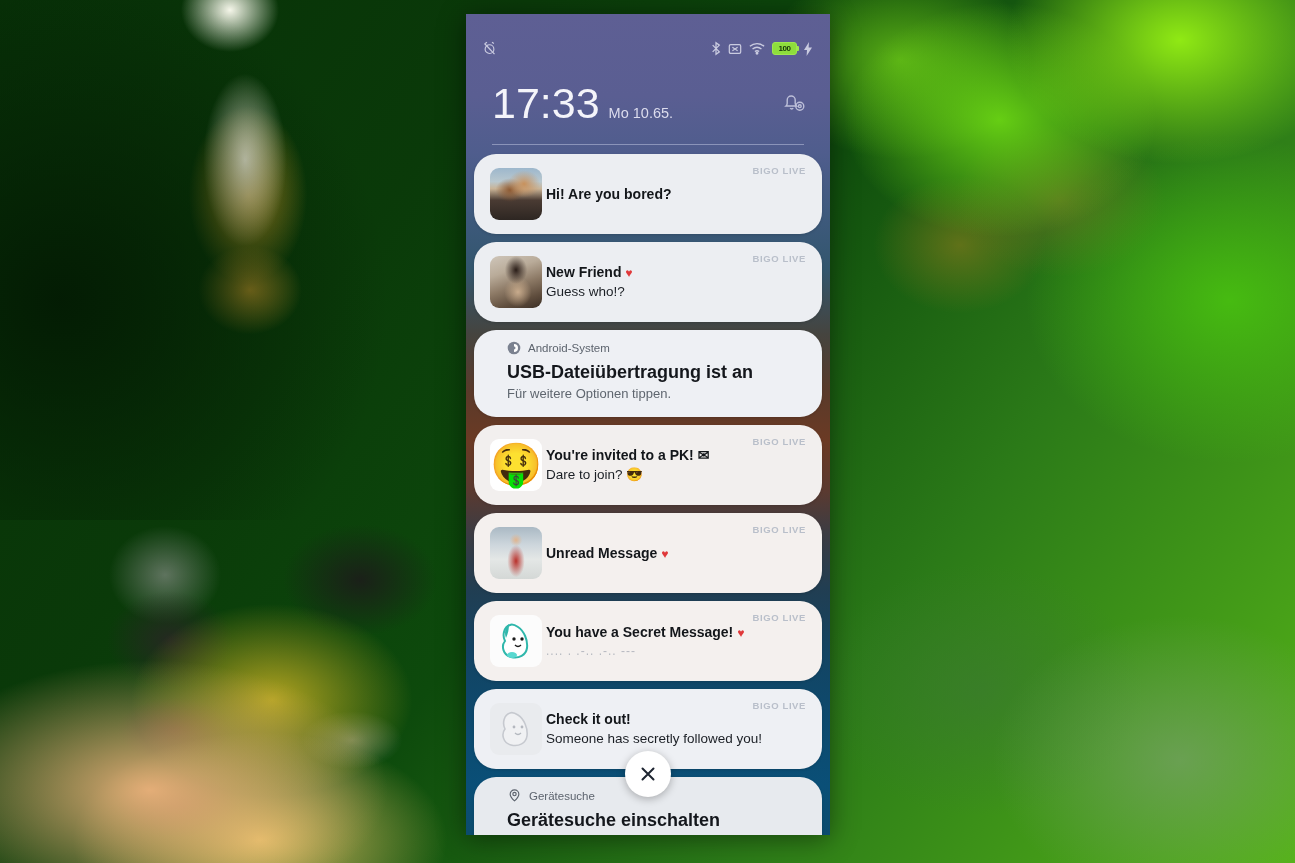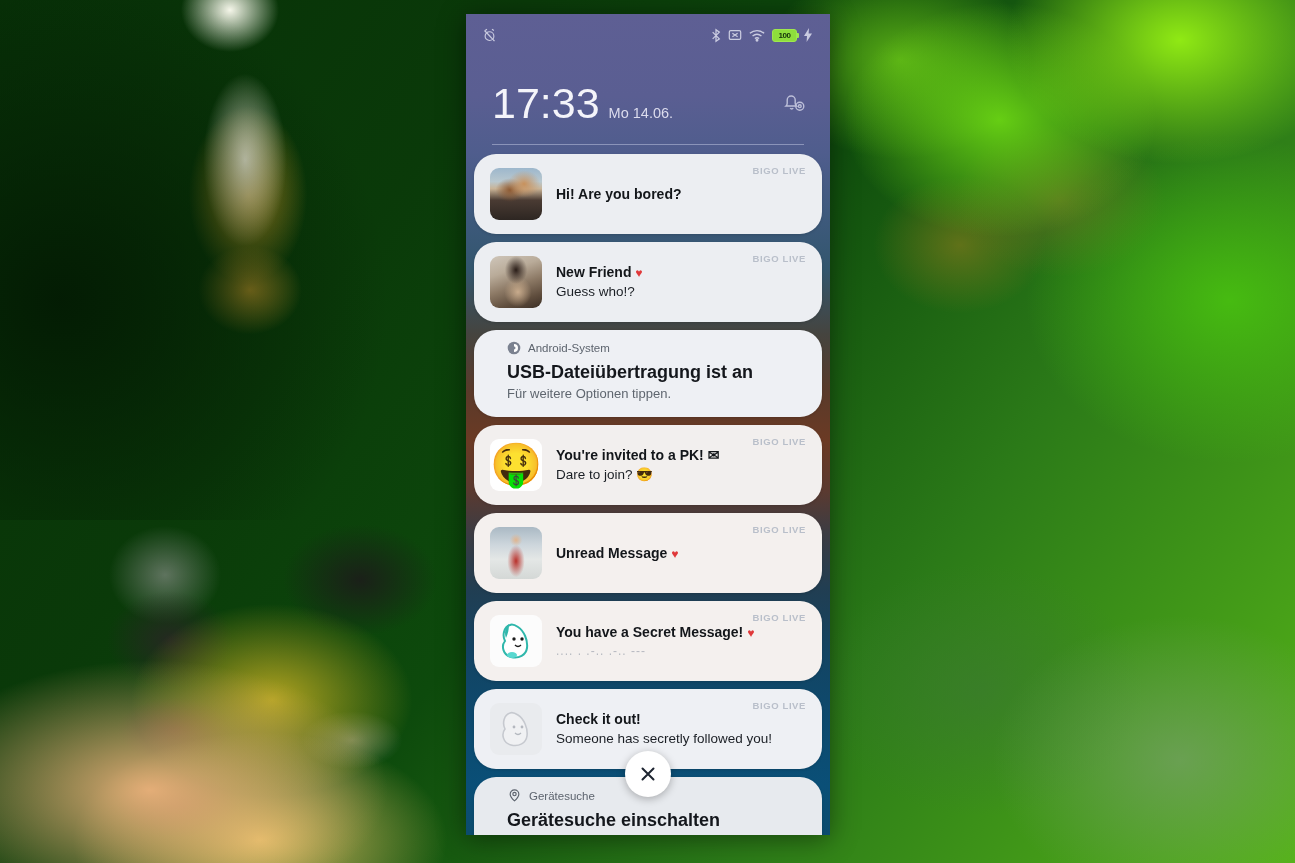--- a/index.html
+++ b/index.html
@@ -81,21 +81,21 @@
     box-shadow: 0 4px 26px rgba(0,0,0,0.45);
   }
 
   
   #status-bar {
     position: absolute;
     left: 0; top: 0;
     width: 364px;
     height: 42px;
     display: flex;
-    align-items: center;
+    align-items: flex-end;
     justify-content: space-between;
     padding: 0 18px 0 16px;
   }
   #status-left { display: flex; align-items: center; gap: 6px; }
   #status-right { display: flex; align-items: center; gap: 7px; }
   .sb-icon { opacity: 0.82; display: block; }
   .batt {
     display: inline-flex;
     align-items: center;
     justify-content: center;
@@ -162,21 +162,21 @@
     border-radius: 22px;
     background: #eceef2;
     box-shadow: 0 1px 3px rgba(0,0,0,0.14);
     padding: 14px 16px;
     overflow: hidden;
   }
   .card.tinted-warm { background: #f2efee; }
   .card.tinted-warm2 { background: #f4f0ee; }
   .card.tinted-cool { background: #eef0f4; }
 
-  .card-row { display: flex; align-items: center; gap: 14px; }
+  .card-row { display: flex; align-items: center; gap: 4px; }
 
   .app-label {
     position: absolute;
     top: 11px; right: 16px;
     font-size: 9.5px;
     font-weight: bold;
     letter-spacing: 0.6px;
     color: #b9bfca;
   }
 
@@ -322,21 +322,21 @@
       <span class="batt">100</span>
       <svg class="sb-icon" width="8" height="14" viewBox="0 0 8 14" fill="#e3e4f2">
         <path d="M5 0 L0 8 H3 L2.6 14 L8 5.6 H4.6 Z"></path>
       </svg>
     </div>
   </div>
 
   <div id="clock-row">
     <div id="clock-left">
       <div id="clock-time">17:33</div>
-      <div id="clock-date">Mo 14.06.</div>
+      <div id="clock-date">Mo 10.65.</div>
     </div>
     <svg width="26" height="26" viewBox="0 0 26 26" fill="none" stroke="#cfd1e6" stroke-width="1.4" style="opacity:.85">
       <path d="M5.5 16 h9 a3.4 3.4 0 0 1 -1.3 -2.7 V10 a4 4 0 0 0 -8 0 v3.3 A3.4 3.4 0 0 1 4 16 z"></path>
       <path d="M8.2 18.2 a1.8 1.8 0 0 0 3 0"></path>
       <circle cx="17.8" cy="16.2" r="4"></circle>
       <circle cx="17.8" cy="16.2" r="1.4"></circle>
     </svg>
   </div>
 
   <div id="divider"></div>

